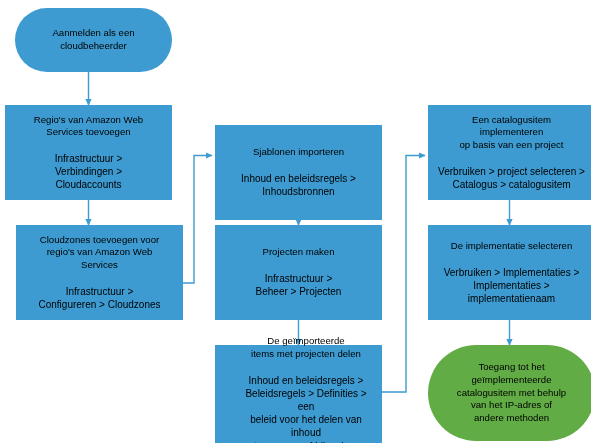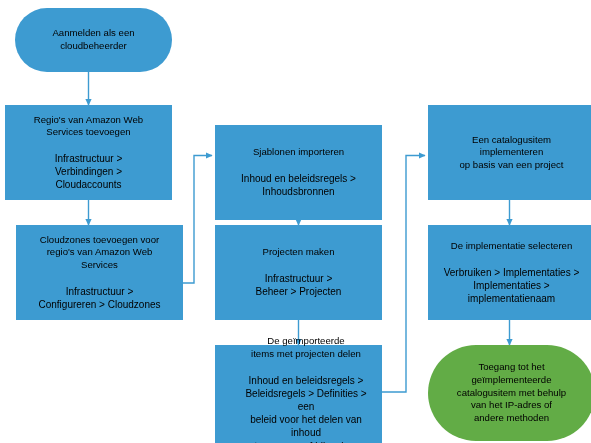--- a/index.html
+++ b/index.html
@@ -120,20 +120,22 @@
     <div class="path">Inhoud en beleidsregels &gt;
 Beleidsregels &gt; Definities &gt; een
 beleid voor het delen van inhoud
 toevoegen of bijwerken</div>
   </div>
 
   <div class="node blue" style="left:428px; top:105px; width:167px; height:95px;">
     <div class="title">Een catalogusitem
 implementeren
 op basis van een project</div>
+    <div class="path">Verbruiken &gt; project selecteren &gt;
+Catalogus &gt; catalogusitem</div>
   </div>
 
   <div class="node blue" style="left:428px; top:225px; width:167px; height:95px;">
     <div class="title">De implementatie selecteren</div>
     <div class="path">Verbruiken &gt; Implementaties &gt;
 Implementaties &gt;
 implementatienaam</div>
   </div>
 
   <div class="node green pill-green" style="left:428px; top:345px; width:167px; height:96px;">

